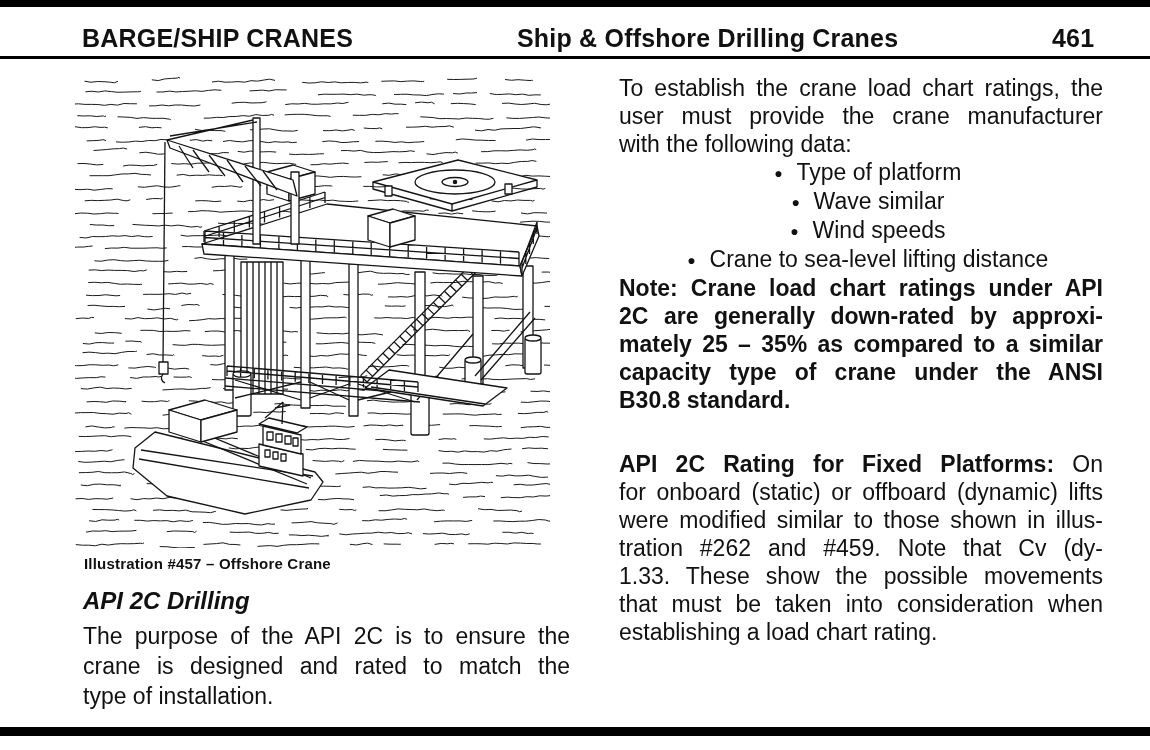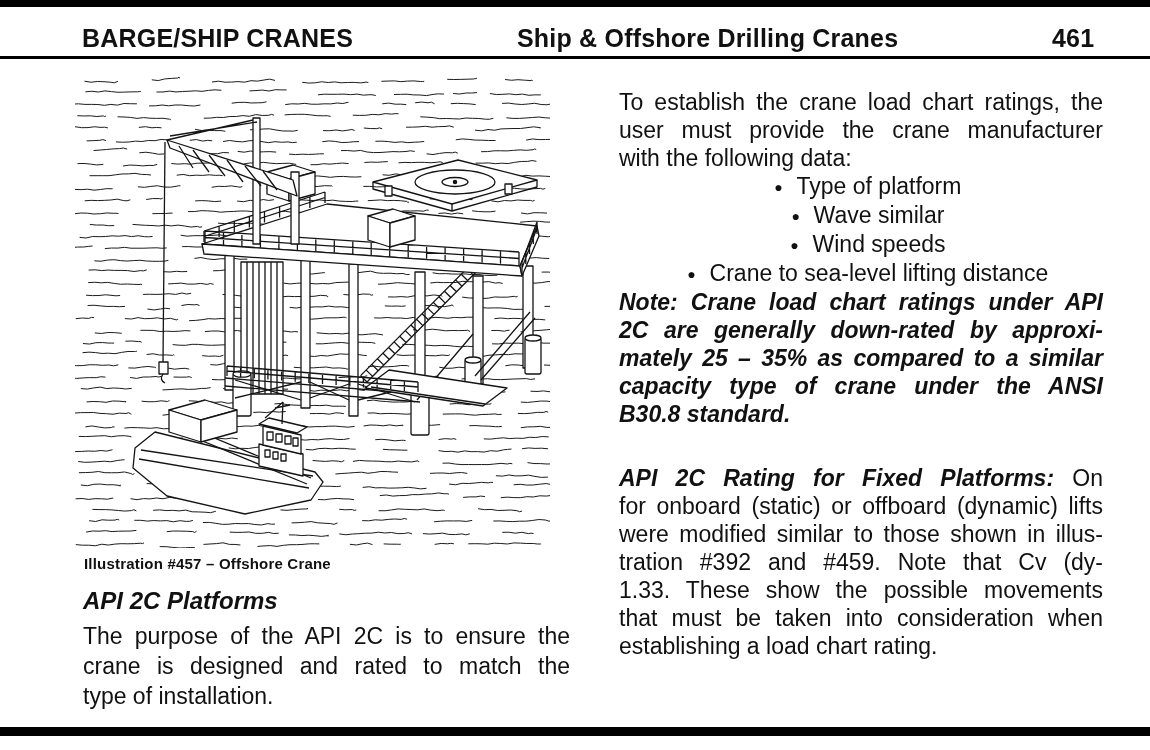--- a/index.html
+++ b/index.html
@@ -14,26 +14,26 @@
   #bottom-bar{top:727px;height:9px;}
 
   .hdr{position:absolute;top:24px;font-size:25px;font-weight:bold;white-space:nowrap;letter-spacing:.2px;}
   #hdr-left{left:82px;}
   #hdr-center{left:517px;}
   #hdr-page{left:1052px;}
 
   .col{position:absolute;}
   .ln{font-size:23px;line-height:28px;text-align:justify;text-align-last:justify;white-space:normal;}
   .last{text-align:left;text-align-last:auto;}
-  .bi{font-weight:bold;font-style:italic;}
+  .bi{font-weight:bold;}
   .bullet-row{font-size:23px;line-height:28px;text-align:center;}
   .dot{display:inline-block;width:36px;font-size:14px;vertical-align:2px;}
   .gap{height:36px;}
 
-  #right-col{left:619px;top:88px;width:484px;}
+  #right-col{left:619px;top:74px;width:484px;}
   #left-caption{position:absolute;left:84px;top:555px;font-size:15px;font-weight:bold;letter-spacing:.2px;}
   #left-heading{position:absolute;left:83px;top:587px;font-size:24px;font-weight:bold;font-style:italic;}
   #left-body{left:83px;top:621px;width:487px;}
   #left-body .ln{line-height:30px;}
 
   #illustration{position:absolute;left:75px;top:76px;width:475px;height:472px;}
   svg{display:block;}
 </style>
 </head>
 <body>
@@ -151,21 +151,21 @@
               <rect x="206" y="378" width="5" height="7"></rect>
           </g>
           <path fill="none" d="M208,326 L207,348 M200,332 L215,329 M208,326 L190,342"></path>
         </g>
       </g>
     </g>
   </svg>
 </div>
 
 <div id="left-caption">Illustration #457 – Offshore Crane</div>
-<div id="left-heading">API 2C Platforms</div>
+<div id="left-heading">API 2C Drilling</div>
 <div class="col" id="left-body">
   <div>
       <div class="ln">The purpose of the API 2C is to ensure the</div>
       <div class="ln">crane is designed and rated to match the</div>
     </div>
   <div class="ln last">type of installation.</div>
 </div>
 
 <div class="col" id="right-col">
   <div>
@@ -193,19 +193,19 @@
     <div class="ln last">B30.8 standard.</div>
   </div>
 
   <div class="gap"></div>
 
   <div>
     <div class="ln"><span class="bi">API 2C Rating for Fixed Platforms:</span><span> On</span></div>
     <div>
         <div class="ln">for onboard (static) or offboard (dynamic) lifts</div>
         <div class="ln">were modified similar to those shown in illus-</div>
-        <div class="ln">tration #392 and #459. Note that Cv (dy-</div>
+        <div class="ln">tration #262 and #459. Note that Cv (dy-</div>
         <div class="ln">1.33. These show the possible movements</div>
         <div class="ln">that must be taken into consideration when</div>
       </div>
     <div class="ln last">establishing a load chart rating.</div>
   </div>
 </div>
 
 </body></html>

